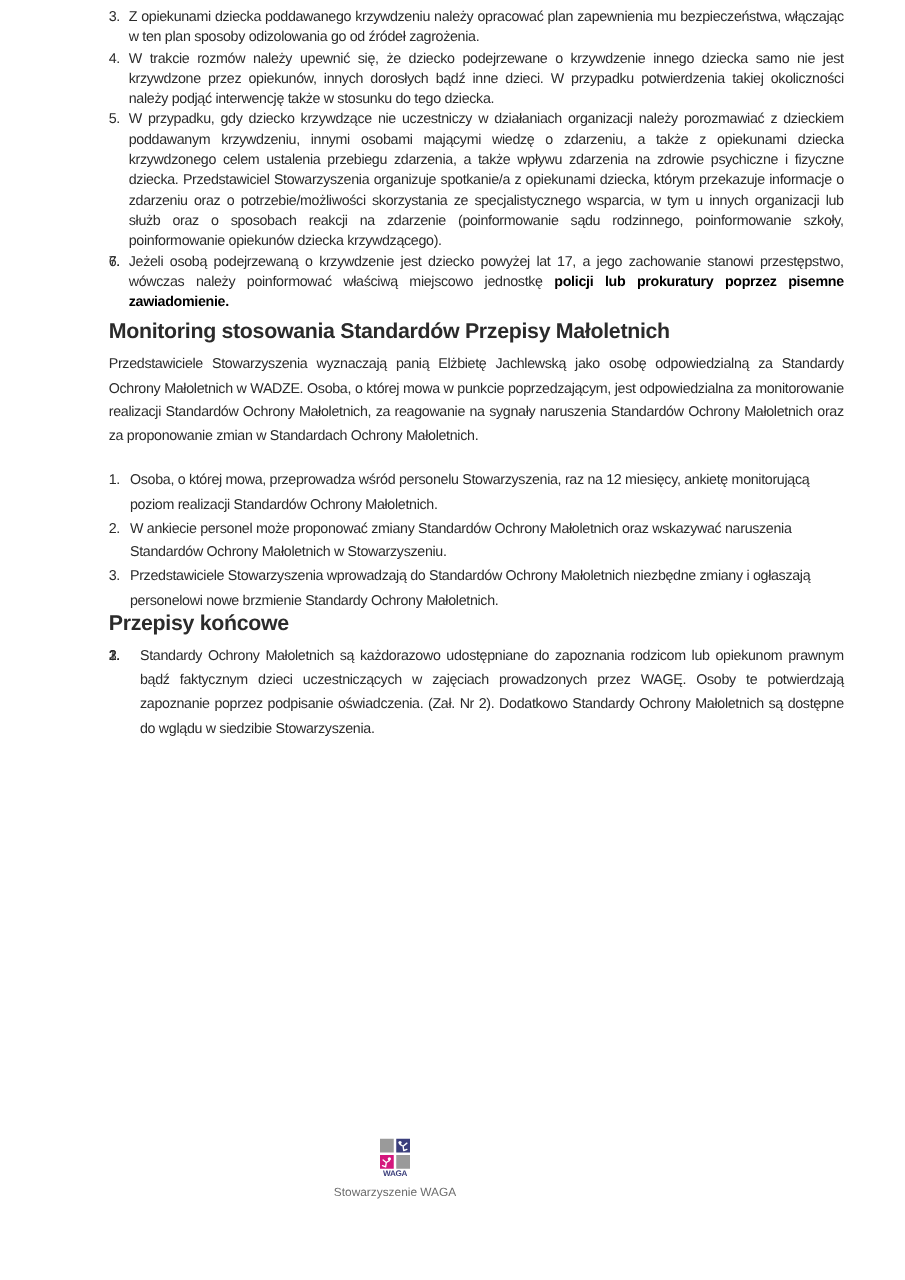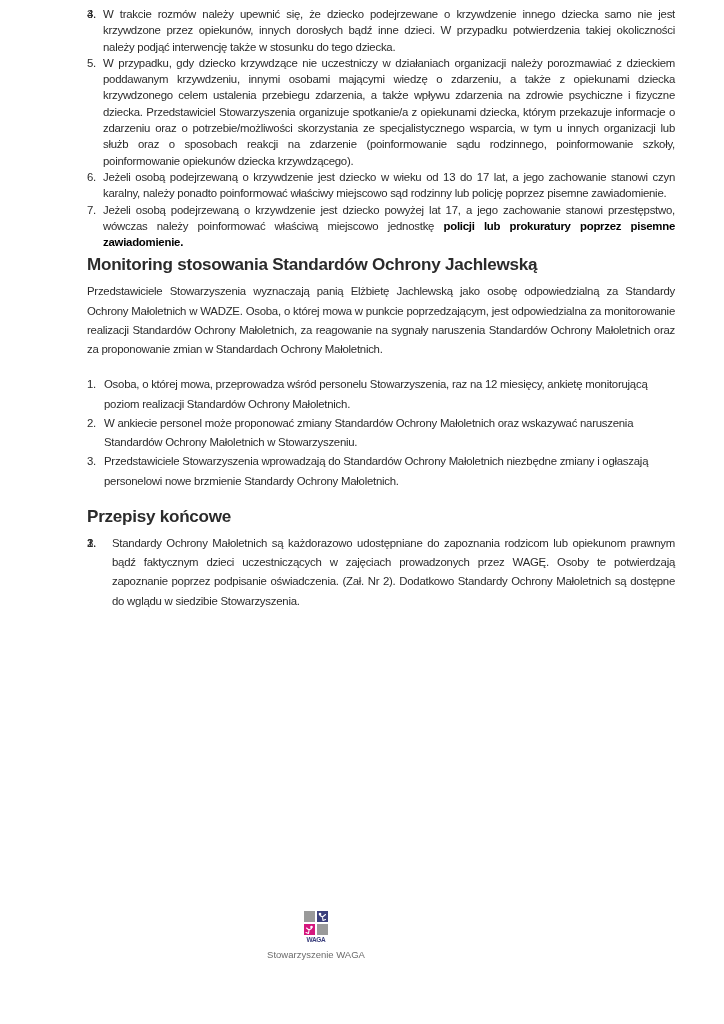--- a/index.html
+++ b/index.html
@@ -58,21 +58,20 @@
     }
     .list-mon {
       margin-top: 9px;
     }
     .list-mon li {
       line-height: 19.3px;
       padding-left: 17px;
       text-align: left;
     }
     .h-final {
-      margin-top: 18px;
     }
     .list-final {
       margin-top: 9px;
     }
     .list-final li {
       padding-left: 25px;
       line-height: 19.2px;
     }
     .footer {
       position: absolute;
@@ -114,40 +113,40 @@
     }
   </style>
 </head>
 <body>
 
 <div class="page">
 
   <ol class="numlist list-reaction">
     <li>
       <span class="num">3.</span>
+      <span>Z opiekunami dziecka poddawanego krzywdzeniu należy opracować plan zapewnienia mu bezpieczeństwa, włączając w ten plan sposoby odizolowania go od źródeł zagrożenia.</span>
     </li>
     <li>
       <span class="num">4.</span>
       <span>W trakcie rozmów należy upewnić się, że dziecko podejrzewane o krzywdzenie innego dziecka samo nie jest krzywdzone przez opiekunów, innych dorosłych bądź inne dzieci. W przypadku potwierdzenia takiej okoliczności należy podjąć interwencję także w stosunku do tego dziecka.</span>
     </li>
     <li>
       <span class="num">5.</span>
       <span>W przypadku, gdy dziecko krzywdzące nie uczestniczy w działaniach organizacji należy porozmawiać z dzieckiem poddawanym krzywdzeniu, innymi osobami mającymi wiedzę o zdarzeniu, a także z opiekunami dziecka krzywdzonego celem ustalenia przebiegu zdarzenia, a także wpływu zdarzenia na zdrowie psychiczne i fizyczne dziecka. Przedstawiciel Stowarzyszenia organizuje spotkanie/a z opiekunami dziecka, którym przekazuje informacje o zdarzeniu oraz o potrzebie/możliwości skorzystania ze specjalistycznego wsparcia,  w tym u innych organizacji lub służb oraz o sposobach reakcji na zdarzenie (poinformowanie sądu rodzinnego, poinformowanie szkoły, poinformowanie opiekunów dziecka krzywdzącego).</span>
     </li>
     <li>
       <span class="num">6.</span>
-      <span>Jeżeli osobą podejrzewaną o krzywdzenie jest dziecko w wieku od 13 do 17 lat, a jego zachowanie stanowi czyn karalny, należy ponadto poinformować właściwy miejscowo sąd rodzinny lub policję poprzez pisemne zawiadomienie.</span>
     </li>
     <li>
       <span class="num">7.</span>
       <span>Jeżeli osobą podejrzewaną o krzywdzenie jest dziecko powyżej lat 17, a jego zachowanie stanowi przestępstwo, wówczas należy poinformować właściwą miejscowo jednostkę </span><span class="strong-dark">policji lub prokuratury poprzez pisemne zawiadomienie.</span>
     </li>
   </ol>
 
-  <h2 class="heading h-monitoring">Monitoring stosowania Standardów Ochrony Jachlewską</h2>
+  <h2 class="heading h-monitoring">Monitoring stosowania Standardów Przepisy Małoletnich</h2>
 
   <p class="para">Przedstawiciele Stowarzyszenia wyznaczają panią Elżbietę Jachlewską jako osobę odpowiedzialną za Standardy Ochrony Małoletnich w WADZE. Osoba, o której mowa w punkcie poprzedzającym, jest odpowiedzialna za monitorowanie realizacji Standardów Ochrony Małoletnich, za reagowanie na sygnały naruszenia Standardów Ochrony Małoletnich oraz za proponowanie zmian w Standardach Ochrony Małoletnich.</p>
 
   <ol class="numlist list-mon">
     <li>
       <span class="num">1.</span>
       <span>Osoba, o której mowa, przeprowadza wśród personelu Stowarzyszenia, raz na 12 miesięcy, ankietę monitorującą poziom realizacji Standardów Ochrony Małoletnich.</span>
     </li>
     <li>
       <span class="num">2.</span>

